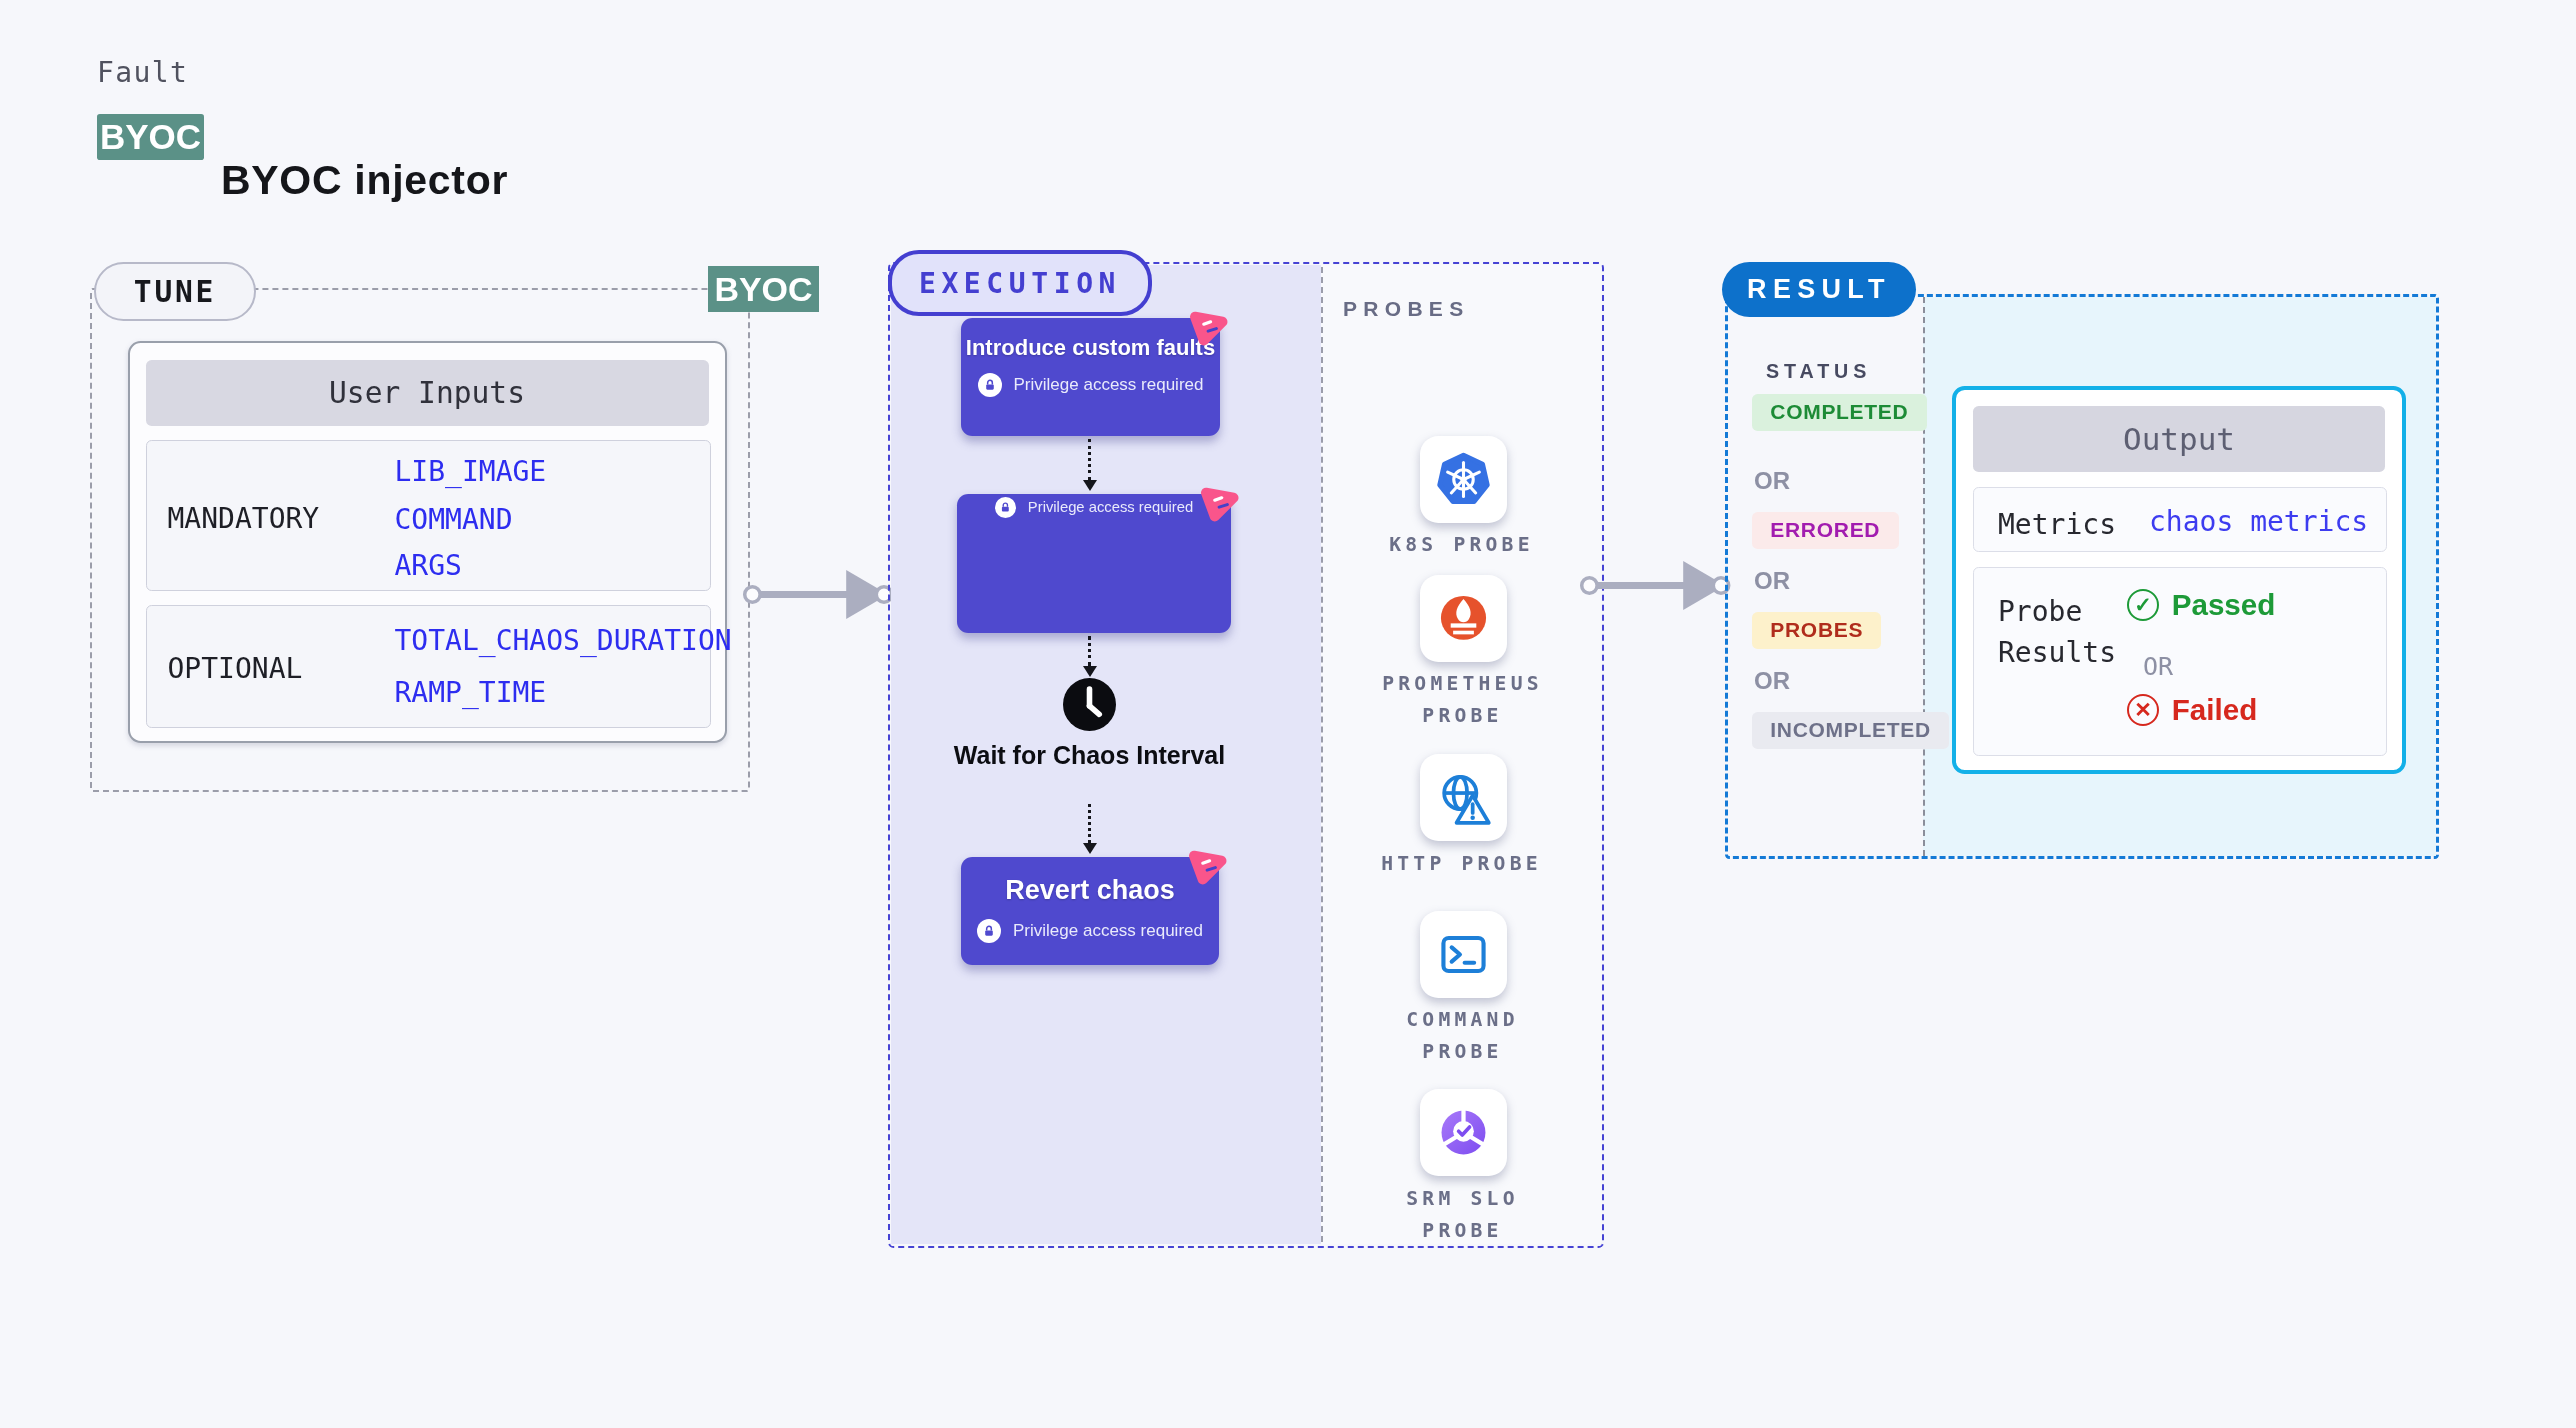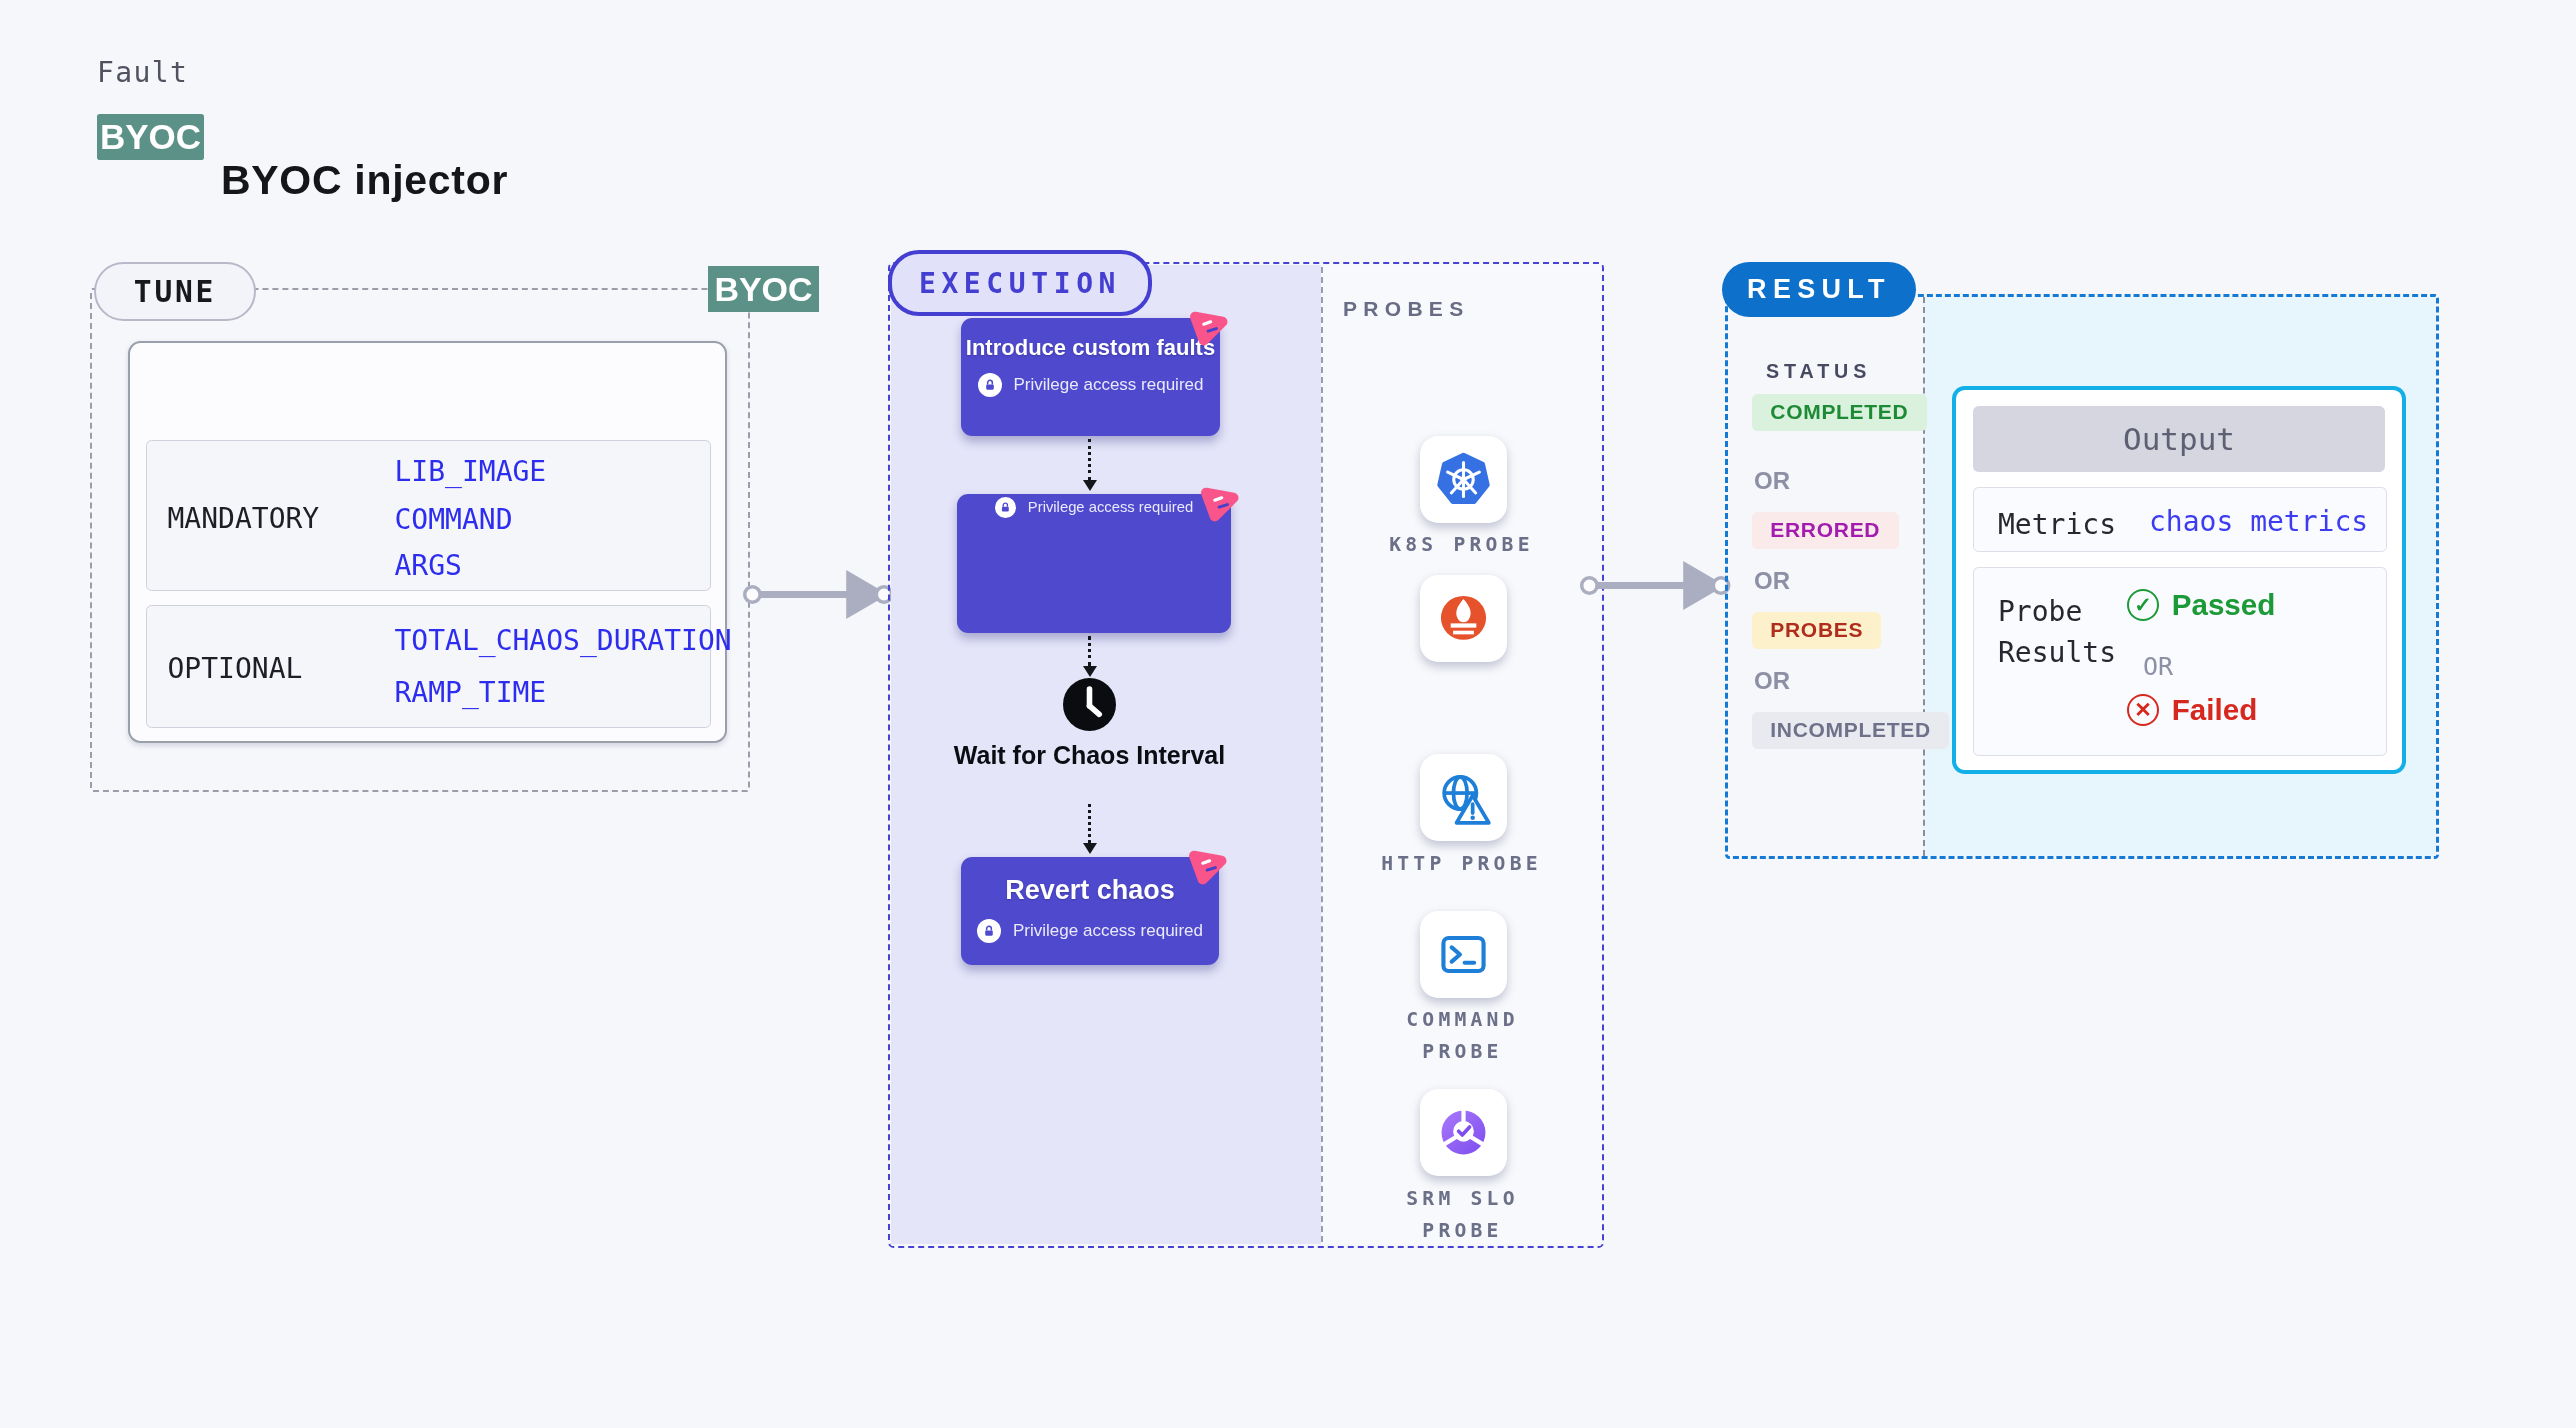--- a/index.html
+++ b/index.html
@@ -98,20 +98,21 @@
 
   <div class="abs mono fault-label" style="left:97px;top:56px;">Fault</div>
   <div class="abs byoc-badge" style="left:97px;top:114px;width:107px;height:46px;">BYOC</div>
   <div class="abs page-title" style="left:221px;top:113px;margin-top:44px;">BYOC injector</div>
 
   <div class="abs tune-box" style="left:90px;top:288px;width:656px;height:500px;"></div>
   <div class="abs pill tune-pill mono" style="left:94px;top:262px;width:158px;height:55px;">TUNE</div>
   <div class="abs corner-badge" style="left:708px;top:266px;width:111px;height:46px;">BYOC</div>
 
   <div class="abs ui-card" style="left:128px;top:341px;width:595px;height:398px;">
+    <div class="abs ui-header mono" style="left:15.5px;top:17px;width:563px;height:66px;">User Inputs</div>
 
     <div class="abs ui-row" style="left:15.5px;top:97px;width:563px;height:149px;">
       <span class="abs mono ui-row-label" style="left:21px;top:61px;">MANDATORY</span>
       <span class="abs mono ui-value" style="left:248px;top:14px;">LIB_IMAGE</span>
       <span class="abs mono ui-value" style="left:248px;top:62px;">COMMAND</span>
       <span class="abs mono ui-value" style="left:248px;top:108px;">ARGS</span>
     </div>
 
     <div class="abs ui-row" style="left:15.5px;top:262px;width:563px;height:121px;">
       <span class="abs mono ui-row-label" style="left:21px;top:46px;">OPTIONAL</span>
@@ -223,20 +224,21 @@
   <div class="abs probe-label" style="left:1335px;top:529px;width:253px;">K8S PROBE</div>
 
   <div class="abs probe-card" style="left:1420px;top:575px;width:87px;height:87px;">
     <svg width="61" height="61" viewBox="0 0 100 100">
       <ellipse cx="50" cy="49" rx="37" ry="36" fill="#e6522c"></ellipse>
       <path d="M50,18 C61,30 65,41 59,51 C55,58 45,58 41,51 C35,41 39,30 50,18 Z" fill="#fff"></path>
       <rect x="29" y="58" width="42" height="7" fill="#fff"></rect>
       <rect x="33" y="70" width="34" height="6" fill="#fff"></rect>
     </svg>
   </div>
+  <div class="abs probe-label" style="left:1343px;top:668px;width:239px;">PROMETHEUS PROBE</div>
 
   <div class="abs probe-card" style="left:1420px;top:754px;width:87px;height:87px;">
     <svg width="62" height="62" viewBox="0 0 100 100">
       <g fill="none" stroke="#1d7fd8" stroke-width="6">
         <circle cx="44" cy="42" r="26"></circle>
         <ellipse cx="44" cy="42" rx="11" ry="26"></ellipse>
         <line x1="19" y1="42" x2="69" y2="42"></line>
       </g>
       <polygon points="64,46 90,90 38,90" fill="#fff" stroke="#1d7fd8" stroke-width="6" stroke-linejoin="round"></polygon>
       <line x1="64" y1="60" x2="64" y2="74" stroke="#1d7fd8" stroke-width="6" stroke-linecap="round"></line>

